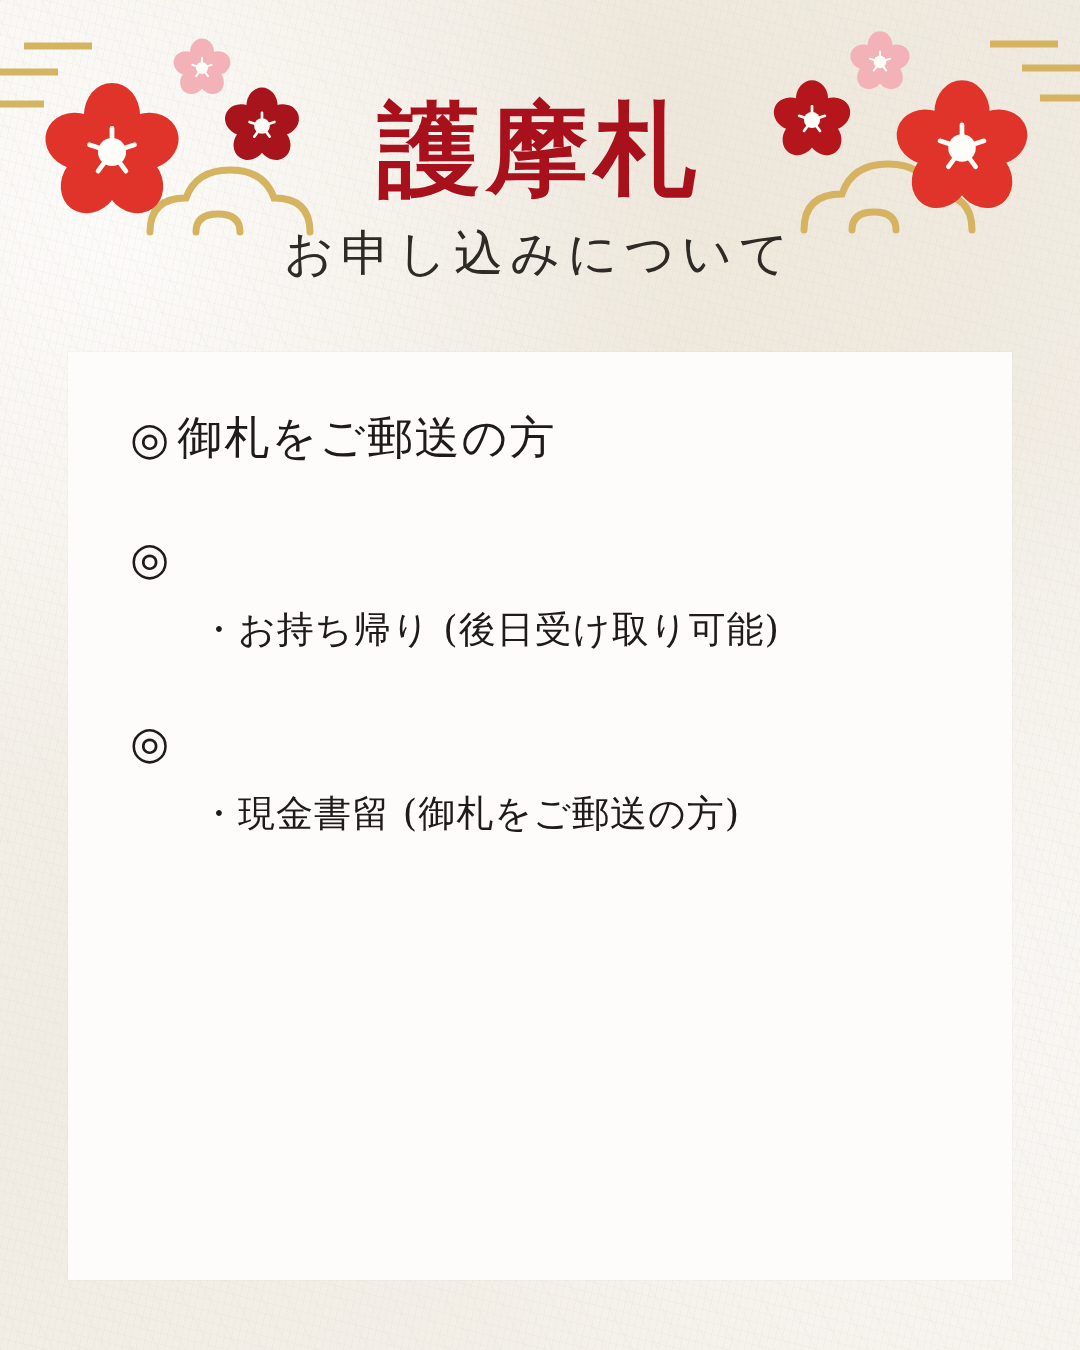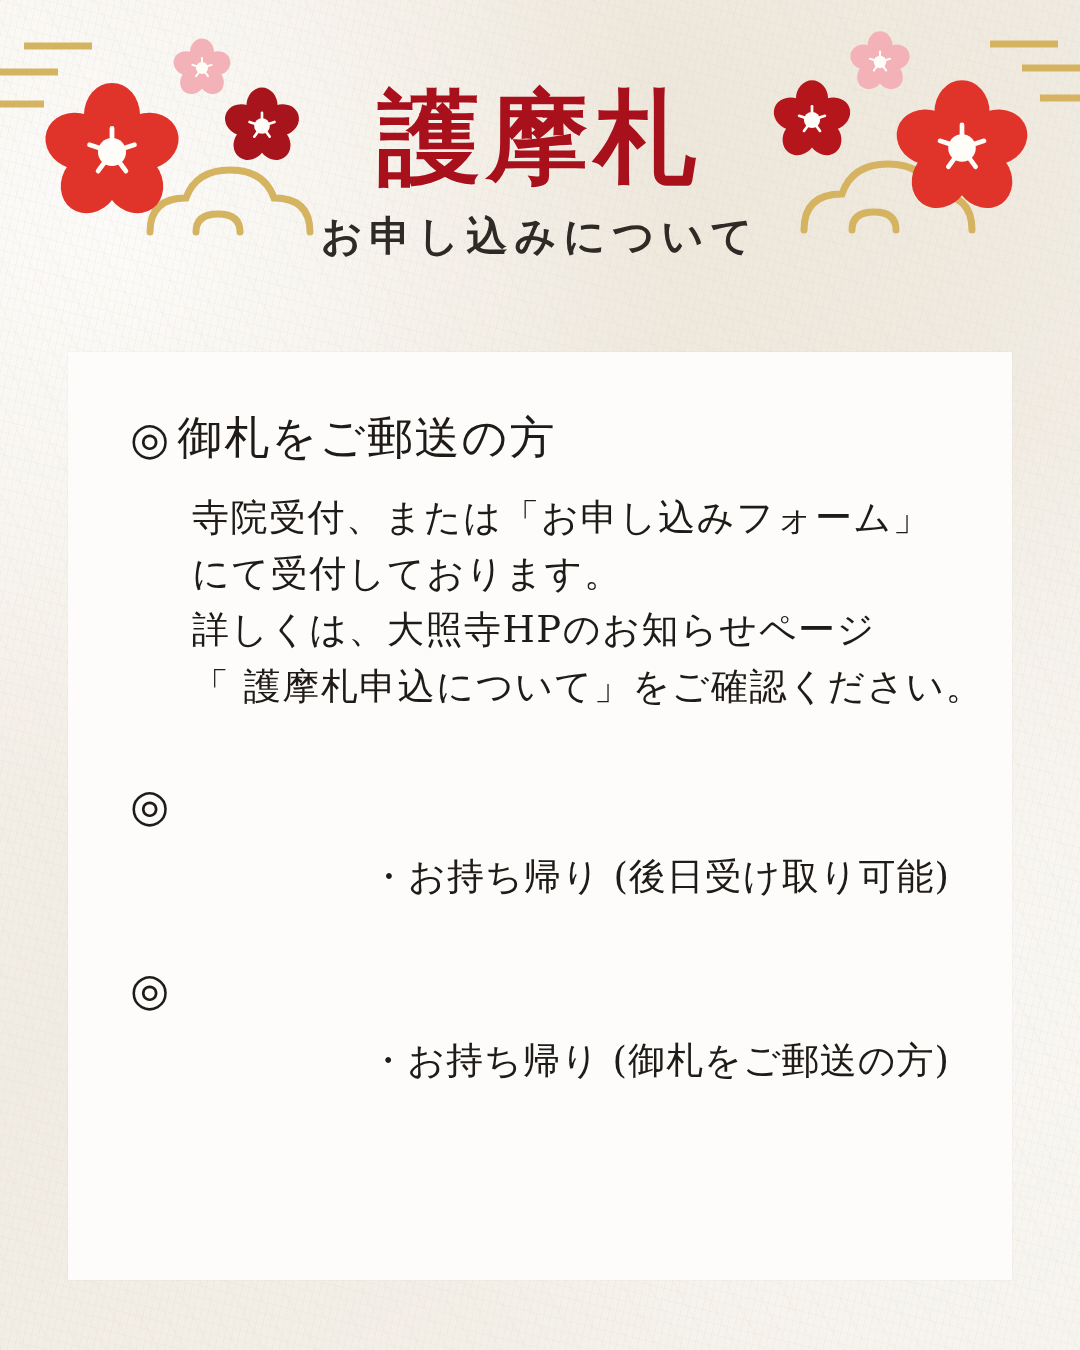--- a/index.html
+++ b/index.html
@@ -41,40 +41,40 @@
     top: 0;
     left: 0;
     width: 1080px;
     height: 300px;
     pointer-events: none;
   }
 
   
   .title-block {
     position: absolute;
-    top: 84px;
+    top: 96px;
     left: 0;
     width: 1080px;
     text-align: center;
   }
   .main-title {
     font-size: 102px;
     line-height: 1.05;
     letter-spacing: 6px;
     color: #a8111b;
     font-weight: 700;
     font-family: "DejaVu Serif", "Liberation Serif", serif;
     text-shadow: 0 1px 0 rgba(255,255,255,.4);
   }
   .sub-title {
     margin-top: 18px;
-    font-size: 41px;
+    font-size: 49px;
     letter-spacing: 7px;
     color: #2e2a26;
-    font-weight: 700;
+    font-weight: 400;
   }
 
   
   .card {
     position: absolute;
     top: 352px;
     left: 68px;
     width: 944px;
     height: 928px;
     background: #fdfcfa;
@@ -107,21 +107,20 @@
     font-size: 37px;
     line-height: 1.52;
     letter-spacing: 1.5px;
     color: #1e1b18;
     white-space: nowrap;
   }
 
   .bullets {
     margin-top: 20px;
     padding-left: 70px;
-    text-align: right;
   }
   .bullet {
     font-size: 37px;
     line-height: 1.55;
     letter-spacing: 1px;
     color: #1e1b18;
     white-space: nowrap;
   }
 
   .gap-lg { height: 54px; }
@@ -215,44 +214,38 @@
 </div>
 
 <div class="card">
   <div class="card-inner">
 
     <div class="section">
       <div class="section-heading">
         <span class="heading-mark">◎</span>
         <span>御札をご郵送の方</span>
       </div>
-      <div class="para">
-        <div>寺院受付、または「お申し込みフォーム」</div>
-        <div>にて受付しております。</div>
-        <div>詳しくは、大照寺HPのお知らせページ</div>
-        <div>「 護摩札申込について」をご確認ください。</div>
-      </div>
     </div>
 
     <div class="gap-lg"></div>
 
     <div class="section">
       <div class="section-heading">
         <span class="heading-mark">◎</span>
       </div>
       <div class="bullets">
         <div class="bullet">・お持ち帰り (後日受け取り可能)</div>
       </div>
     </div>
 
     <div class="gap-md"></div>
 
     <div class="section">
       <div class="section-heading">
         <span class="heading-mark">◎</span>
       </div>
       <div class="bullets">
-        <div class="bullet">・お持ち帰り (御札をご郵送の方)</div>
+        <div class="bullet">・現金書留 (御札をご郵送の方)</div>
       </div>
     </div>
 
   </div>
 </div>
 
 </body></html>

